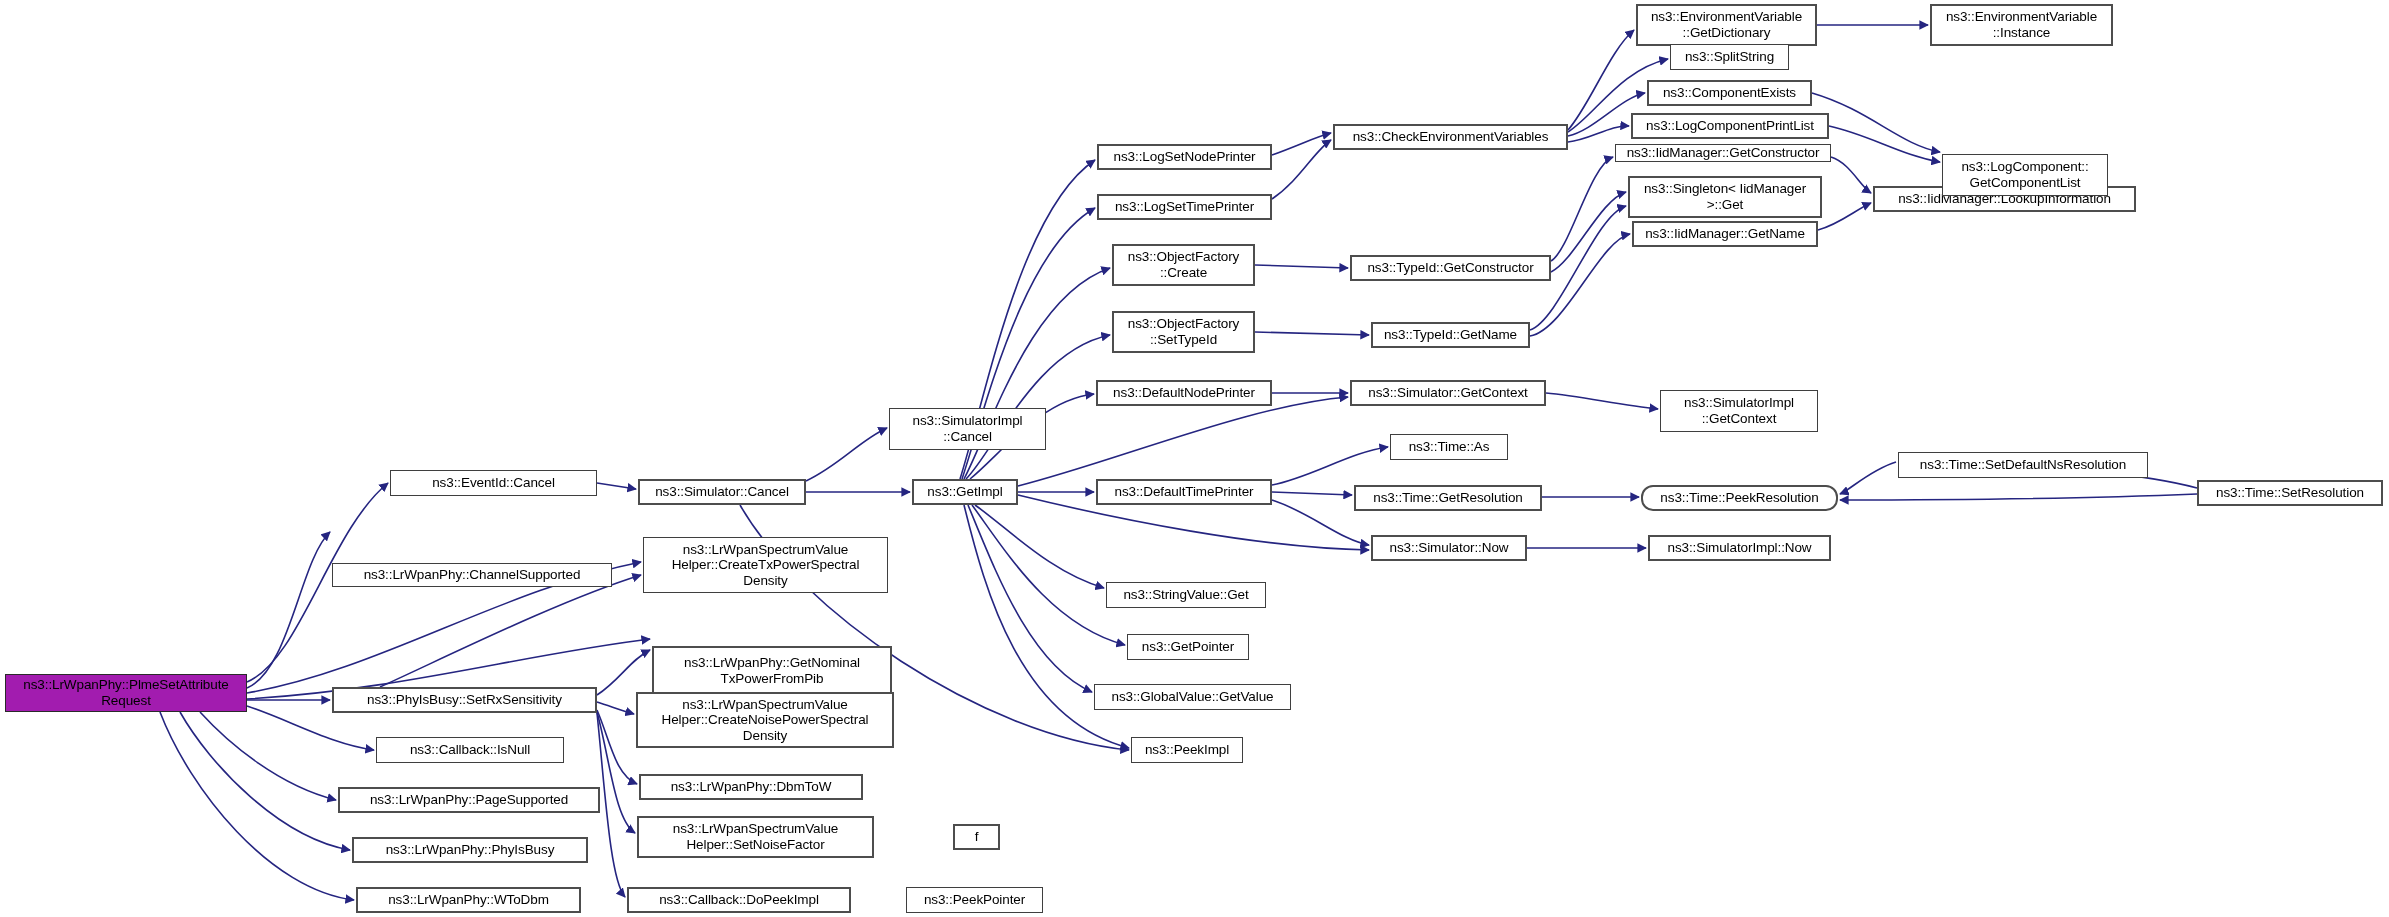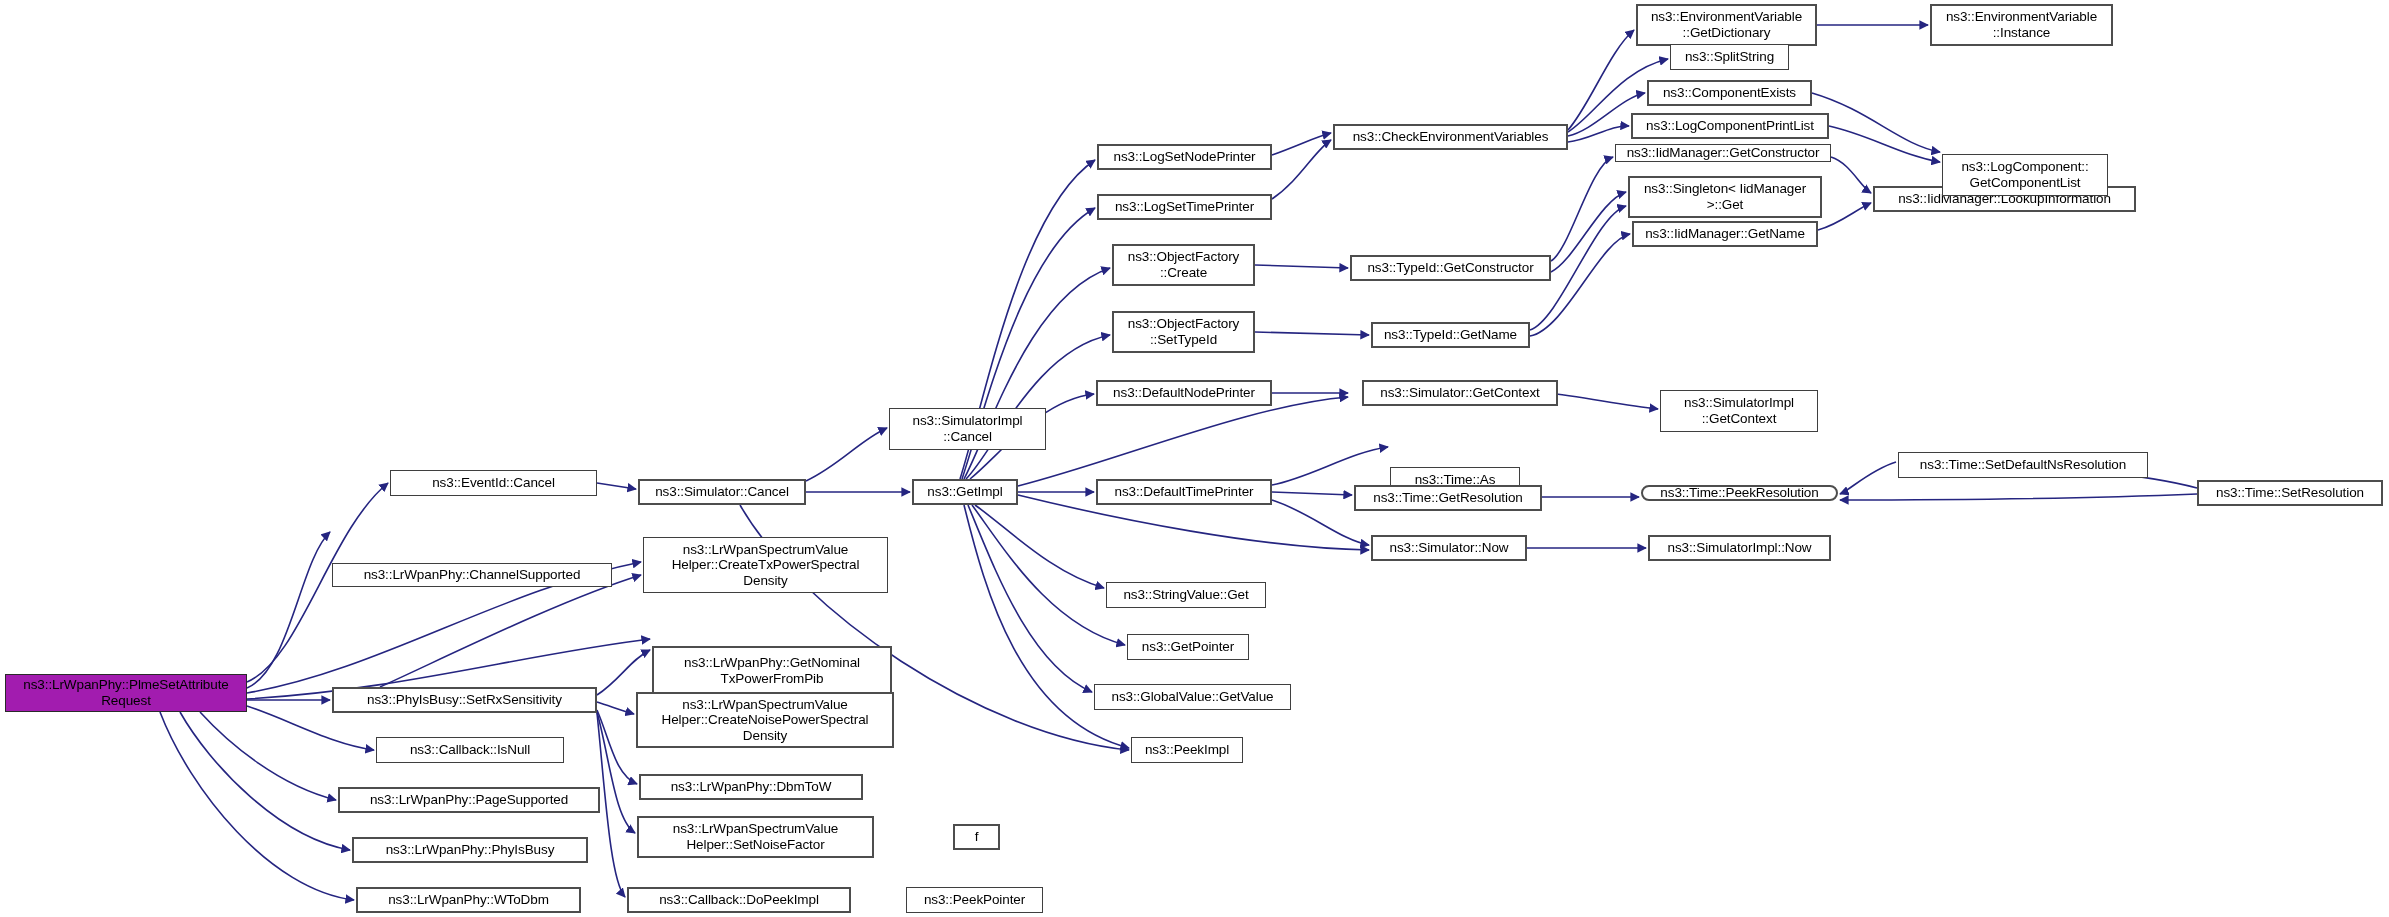--- a/index.html
+++ b/index.html
@@ -120,38 +120,38 @@
 ::SetTypeId</div>
       <div class="node thick" style="left: 1096px; top: 380px; width: 176px; height: 26px;">ns3::DefaultNodePrinter</div>
       <div class="node thick" style="left: 1096px; top: 479px; width: 176px; height: 26px;">ns3::DefaultTimePrinter</div>
       <div class="node" style="left: 1106px; top: 582px; width: 160px; height: 26px;">ns3::StringValue::Get</div>
       <div class="node" style="left: 1127px; top: 634px; width: 122px; height: 26px;">ns3::GetPointer</div>
       <div class="node" style="left: 1094px; top: 684px; width: 197px; height: 26px;">ns3::GlobalValue::GetValue</div>
       <div class="node" style="left: 1131px; top: 737px; width: 112px; height: 26px;">ns3::PeekImpl</div>
       <div class="node thick" style="left: 1333px; top: 124px; width: 235px; height: 26px;">ns3::CheckEnvironmentVariables</div>
       <div class="node thick" style="left: 1350px; top: 255px; width: 201px; height: 26px;">ns3::TypeId::GetConstructor</div>
       <div class="node thick" style="left: 1371px; top: 322px; width: 159px; height: 26px;">ns3::TypeId::GetName</div>
-      <div class="node thick" style="left: 1350px; top: 380px; width: 196px; height: 26px; margin-left: 12px;">ns3::Simulator::GetContext</div>
-      <div class="node" style="left: 1390px; top: 434px; width: 130px; height: 26px; margin-top: 33px;">ns3::Time::As</div>
+      <div class="node thick" style="left: 1350px; top: 380px; width: 196px; height: 26px;">ns3::Simulator::GetContext</div>
+      <div class="node" style="left: 1390px; top: 434px; width: 118px; height: 26px;">ns3::Time::As</div>
       <div class="node thick" style="left: 1354px; top: 485px; width: 188px; height: 26px;">ns3::Time::GetResolution</div>
       <div class="node thick" style="left: 1371px; top: 535px; width: 156px; height: 26px;">ns3::Simulator::Now</div>
       <div class="node thick" style="left: 1636px; top: 4px; width: 181px; height: 42px;">ns3::EnvironmentVariable
 ::GetDictionary</div>
       <div class="node" style="left: 1670px; top: 44px; width: 119px; height: 26px;">ns3::SplitString</div>
       <div class="node thick" style="left: 1647px; top: 80px; width: 165px; height: 26px;">ns3::ComponentExists</div>
       <div class="node thick" style="left: 1631px; top: 113px; width: 198px; height: 26px;">ns3::LogComponentPrintList</div>
       <div class="node" style="left: 1615px; top: 144px; width: 216px; height: 18px;">ns3::IidManager::GetConstructor</div>
       <div class="node thick" style="left: 1628px; top: 176px; width: 194px; height: 42px;">ns3::Singleton&lt; IidManager
 &gt;::Get</div>
       <div class="node thick" style="left: 1632px; top: 221px; width: 186px; height: 26px;">ns3::IidManager::GetName</div>
       <div class="node thick" style="left: 1873px; top: 186px; width: 263px; height: 26px;">ns3::IidManager::LookupInformation</div>
       <div class="node" style="left: 1942px; top: 138px; width: 166px; height: 42px; margin-top: 16px;">ns3::LogComponent::
 GetComponentList</div>
       <div class="node thick" style="left: 1930px; top: 4px; width: 183px; height: 42px;">ns3::EnvironmentVariable
 ::Instance</div>
       <div class="node" style="left: 1660px; top: 390px; width: 158px; height: 42px;">ns3::SimulatorImpl
 ::GetContext</div>
-      <div class="node thick" style="left: 1641px; top: 485px; width: 197px; height: 16px; border-radius: 12px;">ns3::Time::PeekResolution</div>
+      <div class="node thick" style="left: 1641px; top: 485px; width: 197px; height: 26px; border-radius: 12px;">ns3::Time::PeekResolution</div>
       <div class="node thick" style="left: 1648px; top: 535px; width: 183px; height: 26px;">ns3::SimulatorImpl::Now</div>
       <div class="node" style="left: 1898px; top: 452px; width: 250px; height: 26px;">ns3::Time::SetDefaultNsResolution</div>
       <div class="node thick" style="left: 2197px; top: 480px; width: 186px; height: 26px;">ns3::Time::SetResolution</div>
     </div>
 </div>
 
 </body></html>

